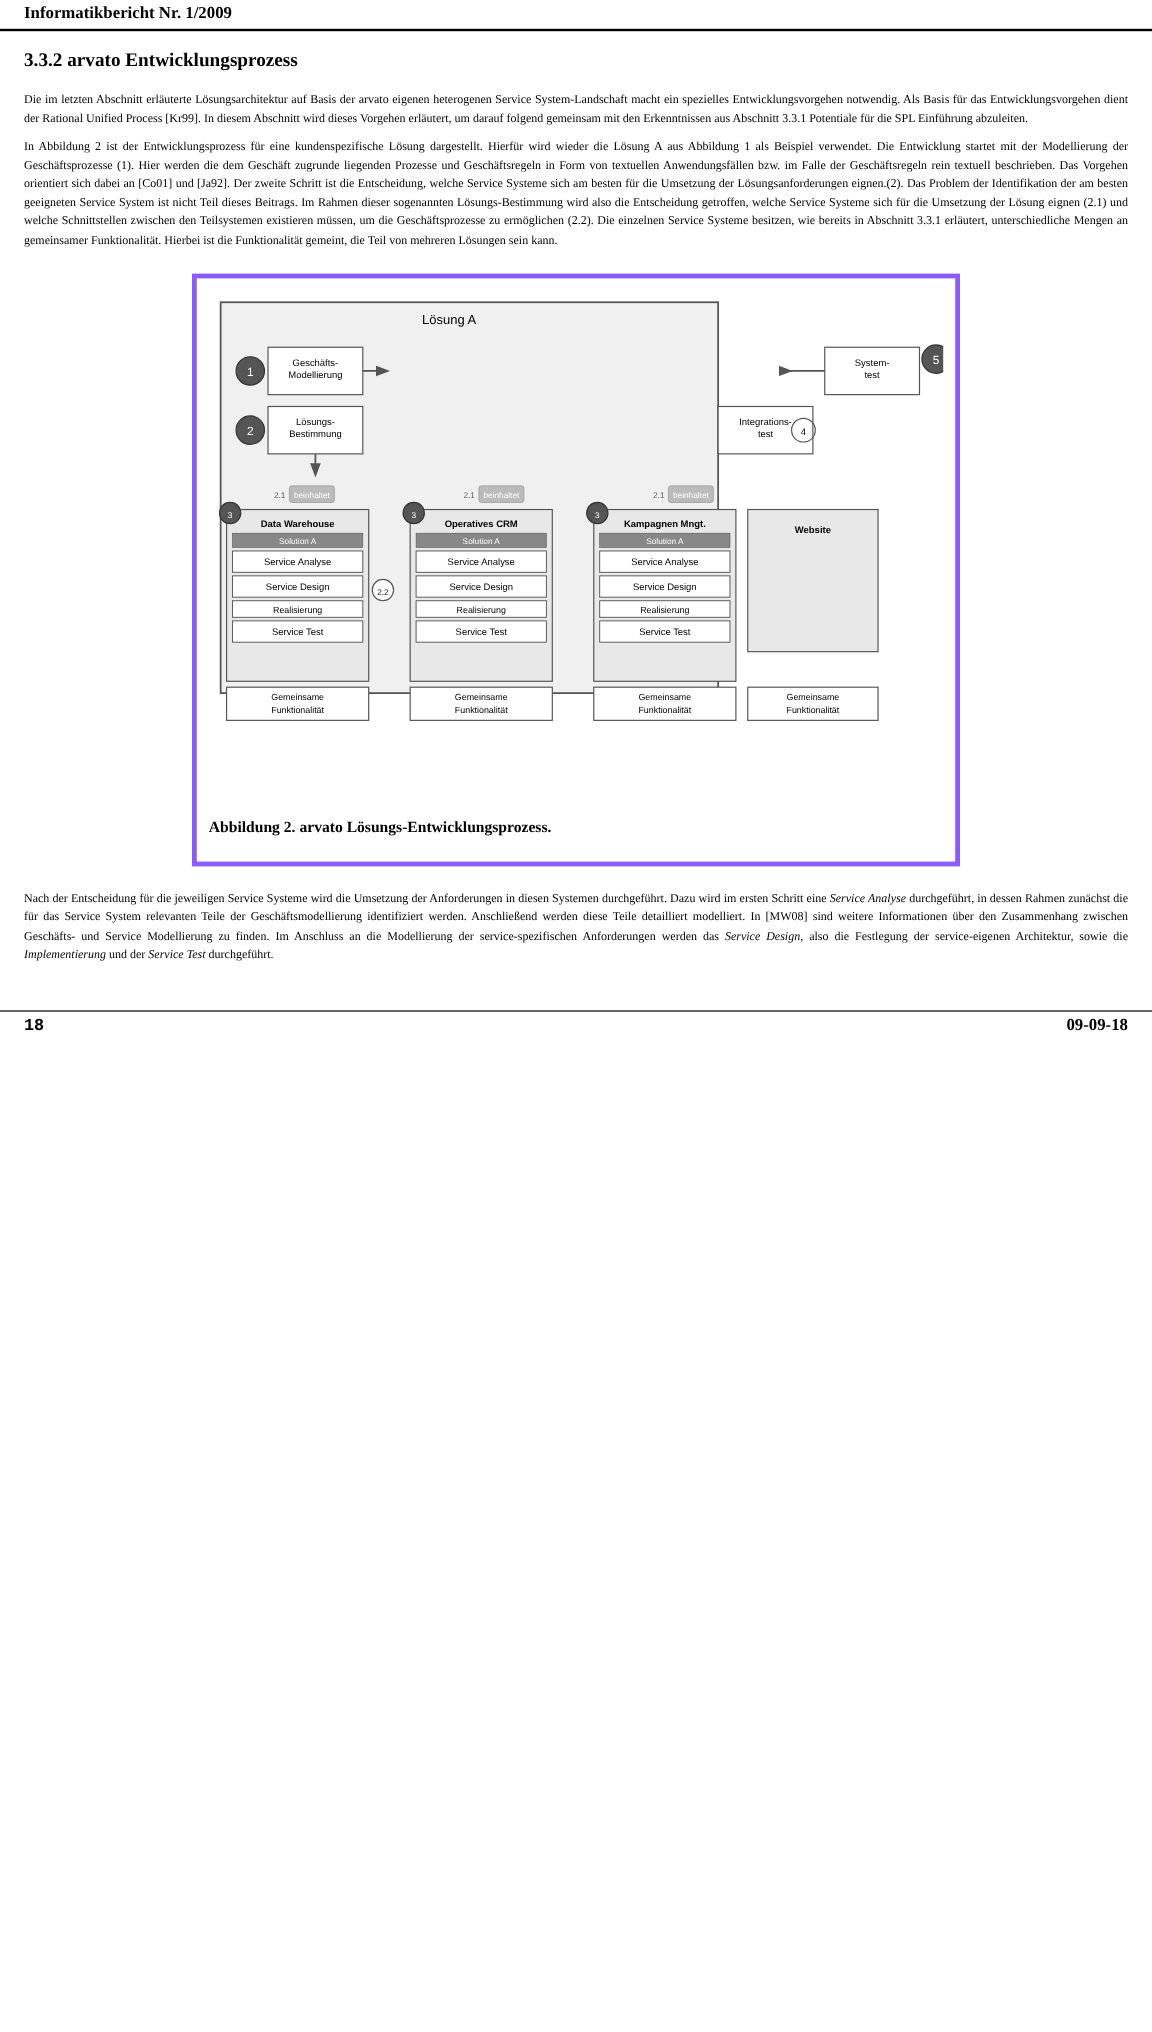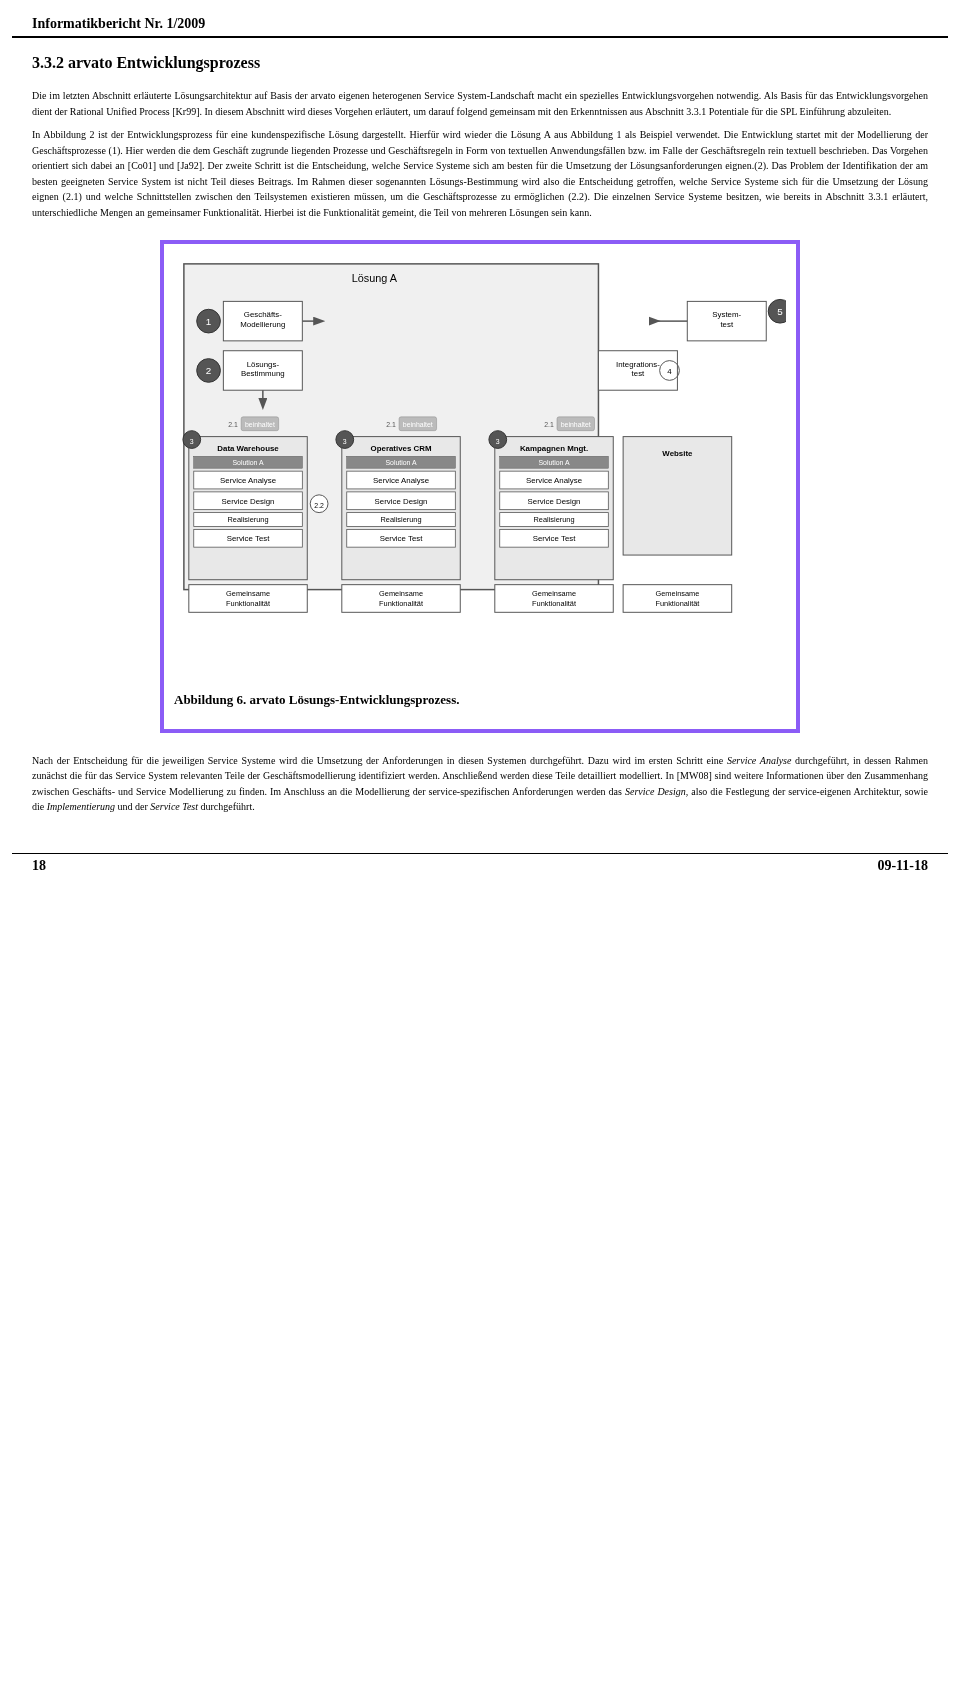--- a/index.html
+++ b/index.html
@@ -6,21 +6,21 @@
     body {
       font-family: "Times New Roman", Times, serif;
       font-size: 14px;
       background: #fff;
       color: #000;
       width: 960px;
     }
     .page {
       width: 960px;
       min-height: 1693px;
-      padding: 12px;
+      padding: 0;
       position: relative;
     }
     .header-bar {
       border-bottom: 2px solid #000;
       padding: 4px 20px;
       display: flex;
       justify-content: space-between;
       align-items: center;
     }
     .header-title {
@@ -60,20 +60,21 @@
       border-top: 1px solid #000;
       padding: 4px 20px;
       display: flex;
       justify-content: space-between;
       align-items: center;
       margin-top: 10px;
     }
     .footer-left {
       font-size: 14px;
       font-weight: bold;
+      font-family: Liberation Mono, monospace;
     }
     .footer-right {
       font-size: 14px;
       font-weight: bold;
     }
   </style>
 </head>
 <body>
 
 <div class="page">
@@ -212,26 +213,26 @@
         <defs>
           <marker id="arrow" markerWidth="8" markerHeight="8" refX="6" refY="3" orient="auto">
             <path d="M0,0 L0,6 L8,3 z" fill="#555"></path>
           </marker>
           <marker id="arrow2" markerWidth="8" markerHeight="8" refX="2" refY="3" orient="auto">
             <path d="M8,0 L8,6 L0,3 z" fill="#555"></path>
           </marker>
         </defs>
       </svg>
       <p class="figure-caption">
-        <strong>Abbildung 6. arvato Lösungs-Entwicklungsprozess.</strong>
+        <strong>Abbildung 2. arvato Lösungs-Entwicklungsprozess.</strong>
       </p>
     </div>
 
     <p>
       Nach der Entscheidung für die jeweiligen Service Systeme wird die Umsetzung der Anforderungen in diesen Systemen durchgeführt. Dazu wird im ersten Schritt eine <span class="italic">Service Analyse</span> durchgeführt, in dessen Rahmen zunächst die für das Service System relevanten Teile der Geschäftsmodellierung identifiziert werden. Anschließend werden diese Teile detailliert modelliert. In [MW08] sind weitere Informationen über den Zusammenhang zwischen Geschäfts- und Service Modellierung zu finden. Im Anschluss an die Modellierung der service-spezifischen Anforderungen werden das <span class="italic">Service Design</span>, also die Festlegung der service-eigenen Architektur, sowie die <span class="italic">Implementierung</span> und der <span class="italic">Service Test</span> durchgeführt.
     </p>
   </div>
 
   <div class="footer-bar">
     <span class="footer-left">18</span>
-    <span class="footer-right">09-11-18</span>
+    <span class="footer-right">09-09-18</span>
   </div>
 </div>
 
 </body></html>

